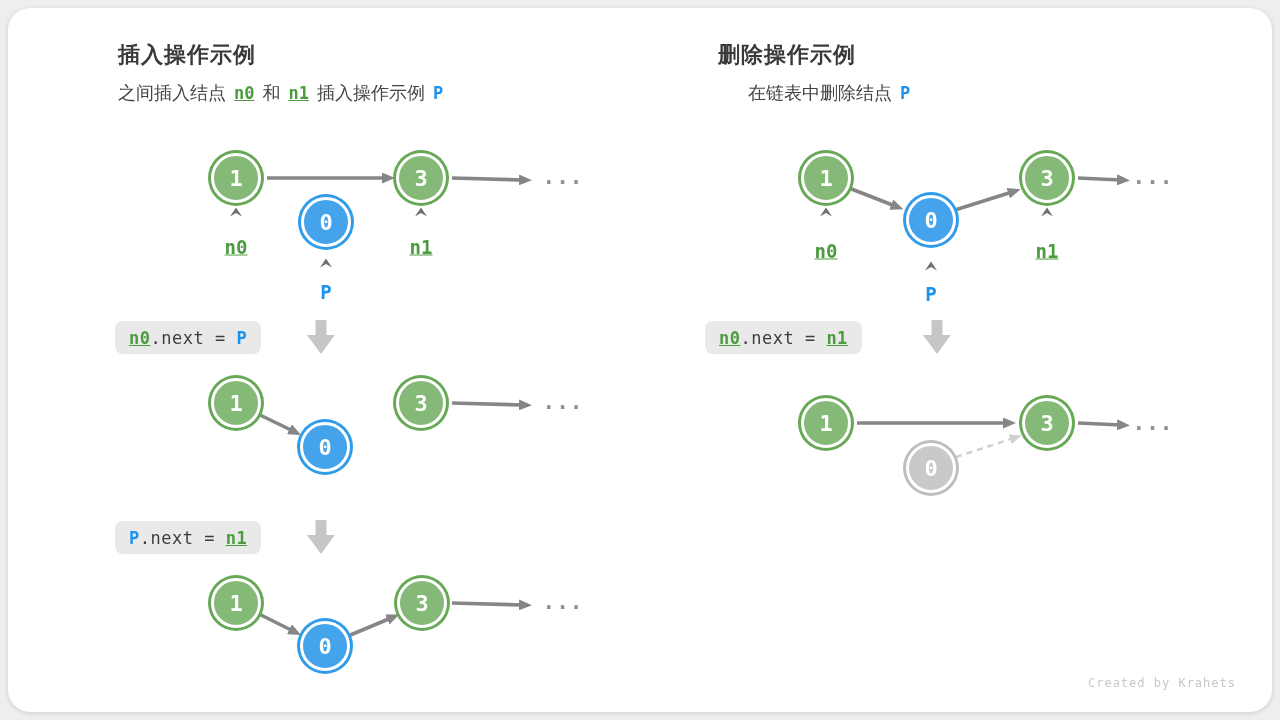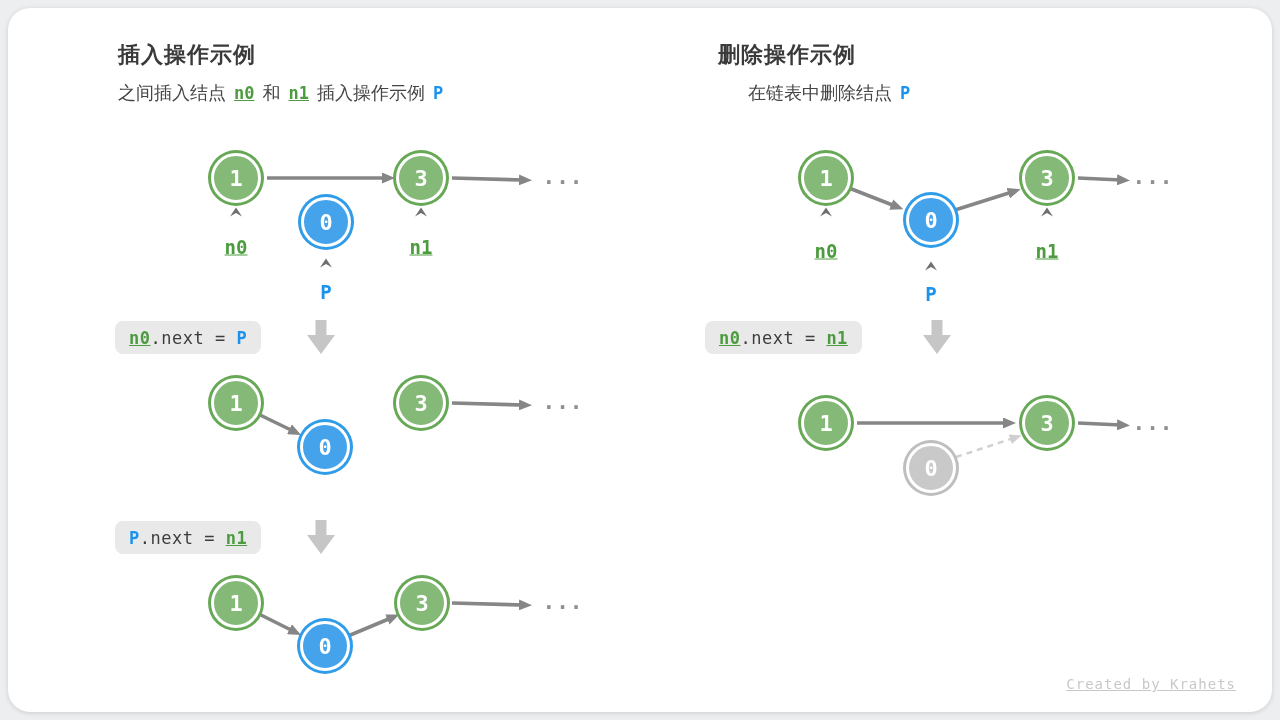--- a/index.html
+++ b/index.html
@@ -61,21 +61,21 @@
   .darrow{position:absolute;line-height:0;}
   .darrow svg path{fill:#c6c6c6;}
   .dots{
     position:absolute;transform:translate(-50%,-72%);
     font-family:"DejaVu Sans Mono","Liberation Mono",monospace;
     font-weight:700;font-size:21px;color:#8f8f8f;letter-spacing:1px;
   }
   .watermark{
     position:absolute;right:44px;top:676px;
     font-family:"DejaVu Sans Mono","Liberation Mono",monospace;
-    font-size:14px;color:#c8c8c8;letter-spacing:1px;text-decoration:underline;
+    font-size:12px;color:#c8c8c8;letter-spacing:1px;
   }
 </style>
 </head>
 <body>
 
 <div class="page">
   <div class="card"></div>
 
   <svg class="arrow-layer" width="1280" height="720" viewBox="0 0 1280 720">
     <defs>

